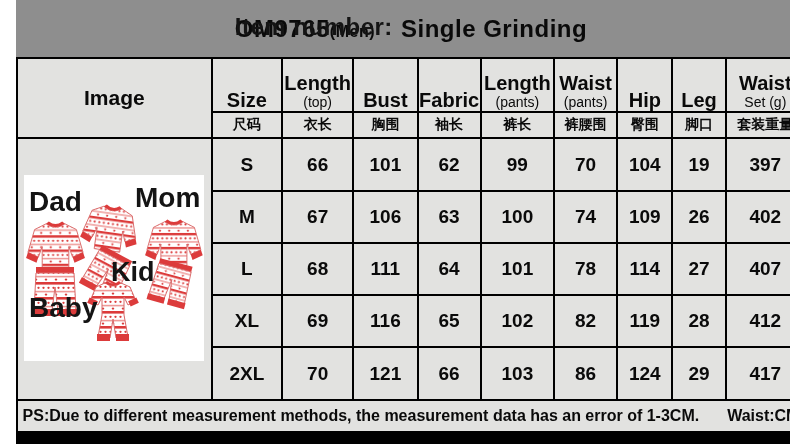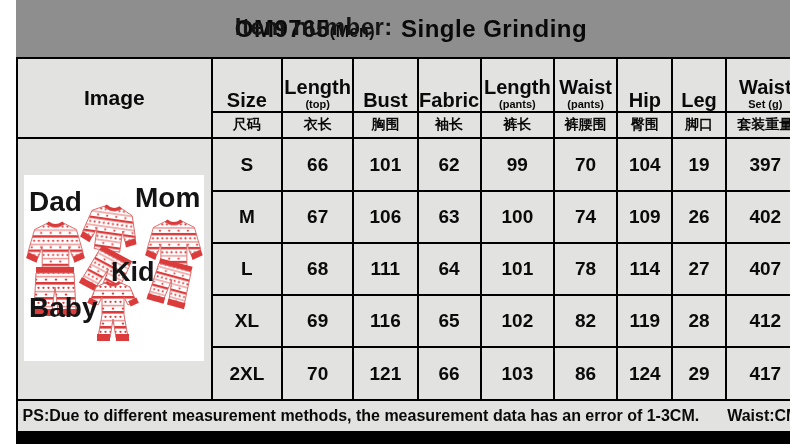--- a/index.html
+++ b/index.html
@@ -18,21 +18,21 @@
   .table-wrap{position:absolute;left:0;top:57px;width:790px;height:376px;}
   table{border-collapse:collapse;table-layout:fixed;width:790px;height:376px;}
   td{border:2px solid #000;background:#e2e2e0;color:#0a0a0a;text-align:center;vertical-align:middle;
      padding:0;overflow:hidden;}
   tr.row-en td{height:52px;}
   tr.row-zh td{height:24px;font-size:14px;font-weight:bold;}
   tr.row-data td{height:50px;font-size:19px;font-weight:bold;}
   tr.row-ps td{height:30px;font-size:16px;font-weight:bold;background:#e2e2e0;}
   .hcell{display:flex;flex-direction:column;align-items:center;justify-content:flex-end;height:100%;}
   .hcell .en{font-size:20px;font-weight:bold;line-height:1.05;}
-  .hcell .sub{font-size:11px;font-weight:bold;line-height:1.2;}
+  .hcell .sub{font-size:14px;font-weight:normal;line-height:1.2;}
   td.img-head{font-size:21px;font-weight:bold;}
 
   
   td.photo-cell{position:relative;background:#e2e2e0;}
   .photo{position:absolute;left:6px;top:36px;width:180px;height:186px;background:#ffffff;}
   .photo svg{position:absolute;left:0;top:0;}
   .lbl{position:absolute;font-weight:bold;color:#141414;line-height:1;}
   .lbl-dad{left:5px;top:13px;font-size:28px;}
   .lbl-mom{left:111px;top:9px;font-size:28px;}
   .lbl-kid{left:87px;top:84px;font-size:27px;}

